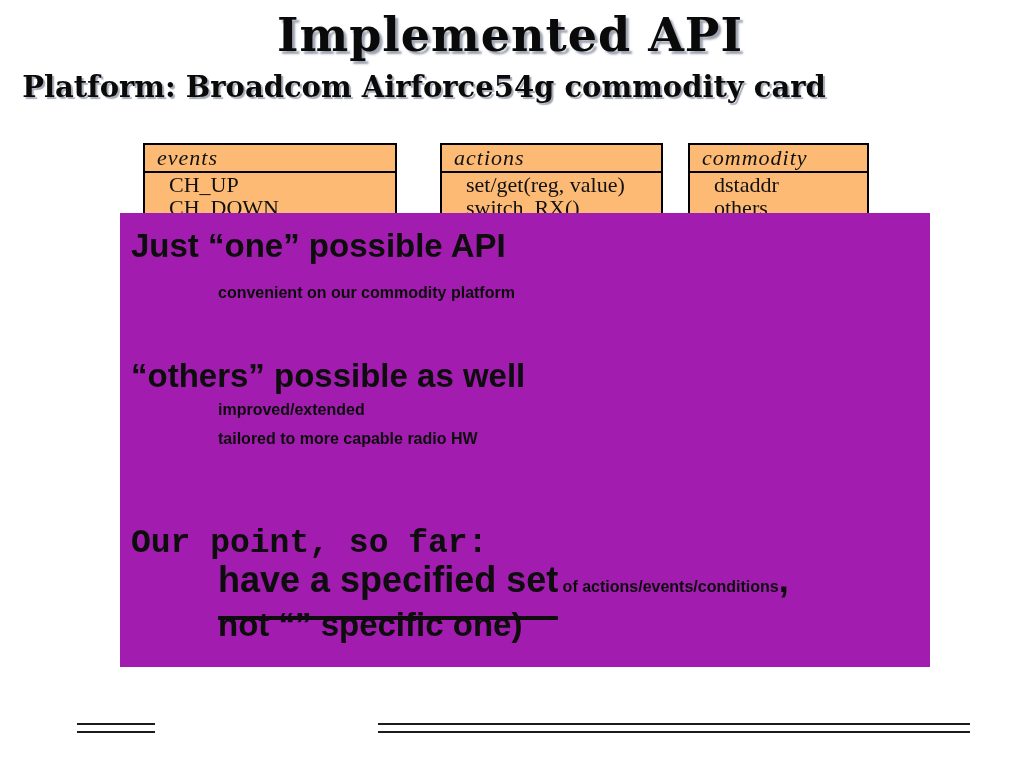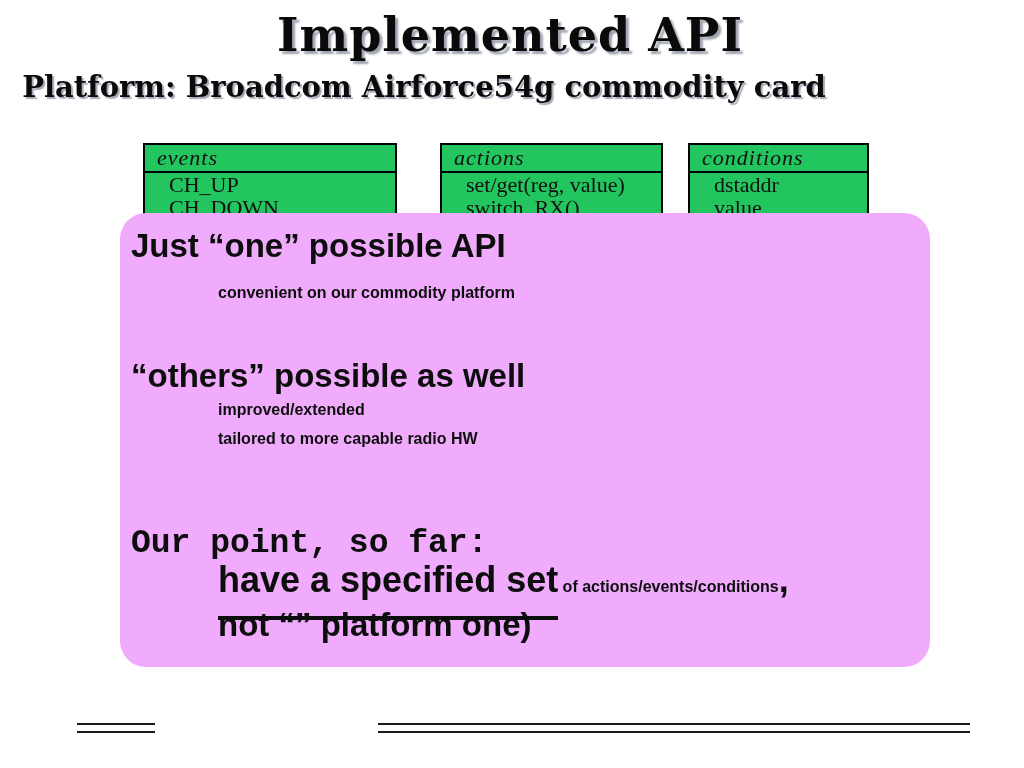--- a/index.html
+++ b/index.html
@@ -32,21 +32,21 @@
     font-size: 29px;
     color: #0a0a0a;
     text-shadow: 2px 2px 1px rgba(125,132,150,0.7);
     margin: 0;
   }
 
   
   .tbl {
     position: absolute; top: 143px;
     border: 2px solid #000;
-    background: #22c55e;
+    background: #fdba74;
     font-family: "Liberation Serif", serif;
     color: #111;
     z-index: 1;
   }
   .tbl-header {
     font-style: italic;
     font-size: 22px;
     line-height: 24px;
     padding: 1px 4px 1px 12px;
     border-bottom: 2px solid #000;
@@ -132,36 +132,36 @@
     <div class="tbl-row">CH_DOWN</div>
   </div>
 
   <div class="tbl" id="tbl-actions">
     <div class="tbl-header">actions</div>
     <div class="tbl-row">set/get(reg, value)</div>
     <div class="tbl-row">switch_RX()</div>
   </div>
 
   <div class="tbl" id="tbl-conditions">
-    <div class="tbl-header">conditions</div>
+    <div class="tbl-header">commodity</div>
     <div class="tbl-row">dstaddr</div>
-    <div class="tbl-row">value</div>
+    <div class="tbl-row">others</div>
   </div>
 
-  <div class="overlay" style="background: #f0abfc; border-radius: 26px;">
+  <div class="overlay" style="background: #a21caf;">
     <div class="ovl-line big ind1 l1">Just “one” possible API</div>
     <div class="ovl-line small ind2 l2">convenient on our commodity platform</div>
     <div class="ovl-line big ind1 l3">“others” possible as well</div>
     <div class="ovl-line small ind2 l4">improved/extended</div>
     <div class="ovl-line small ind2 l5">tailored to more capable radio HW</div>
     <div class="ovl-line big ind1 l6">Our point, so far:</div>
     <div class="ovl-line ind2 l7">
       <span class="xbig uline">have a specified set</span><span class="small"> of actions/events/conditions</span><span class="xbig">,</span>
     </div>
     <div class="ovl-line big ind2 l8">
-      <span>not “</span><span class="uline-sm"></span><span>” platform one)</span>
+      <span>not “</span><span class="uline-sm"></span><span>” specific one)</span>
     </div>
   </div>
 
   <div class="dline dline-left"></div>
   <div class="dline dline-right"></div>
 
 </div>
 
 </body></html>

